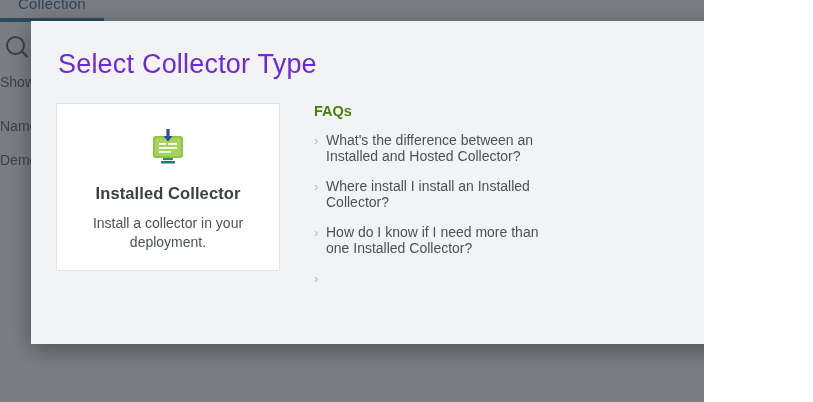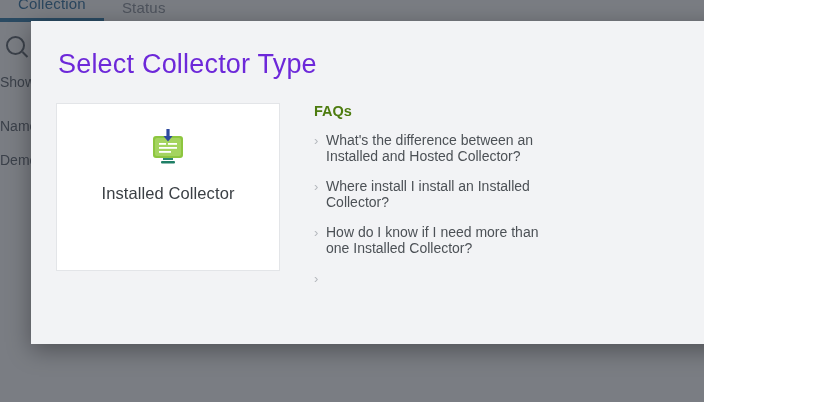--- a/index.html
+++ b/index.html
@@ -182,21 +182,21 @@
   .card-icon {
     width: 48px;
     height: 42px;
     display: flex;
     align-items: center;
     justify-content: center;
   }
   .card-title {
     margin-top: 14px;
     font-size: 16.5px;
-    font-weight: normal;
+    font-weight: bold;
     color: #3b4045;
     letter-spacing: .1px;
   }
   .card-desc {
     margin-top: 11px;
     font-size: 14px;
     line-height: 19px;
     color: #4c5156;
     text-align: center;
     width: 180px;
@@ -236,23 +236,20 @@
 </head>
 <body>
 
 <div id="app">
 
   <div class="bg-page">
 
     <div class="bg-tabs">
       <div class="bg-tab active">
         <span>Collection</span>
-      </div>
-      <div class="bg-tab">
-        <span>Status</span>
       </div>
     </div>
 
     <div class="bg-toolbar">
       <span class="bg-search-icon"></span>
       <span class="bg-search-text">Search</span>
     </div>
 
     <div class="bg-wizard-link">Setup Wizard</div>
 
@@ -286,20 +283,21 @@
               <rect x="23" y="15" width="9" height="1.8" fill="#ffffff"></rect>
               <rect x="14" y="19" width="18" height="1.8" fill="#ffffff"></rect>
               <rect x="14" y="23" width="12" height="1.8" fill="#ffffff"></rect>
               <rect x="18" y="30" width="10" height="2" fill="#2f8a6e"></rect>
               <rect x="16" y="33" width="14" height="2.6" rx="1" fill="#1f7f66"></rect>
               <path d="M23 1 L23 11" stroke="#2e4a9e" stroke-width="3.2" fill="none"></path>
               <path d="M18.5 8 L23 13.5 L27.5 8 Z" fill="#2e4a9e"></path>
             </svg>
           </div>
           <div class="card-title">Installed Collector</div>
+          <div class="card-desc">Install a collector in your deployment.</div>
         </div>
 
 
       </div>
 
       <div class="faqs">
         <div class="faqs-title">FAQs</div>
 
         <div class="faq-item">
           <span class="faq-chevron">›</span>

